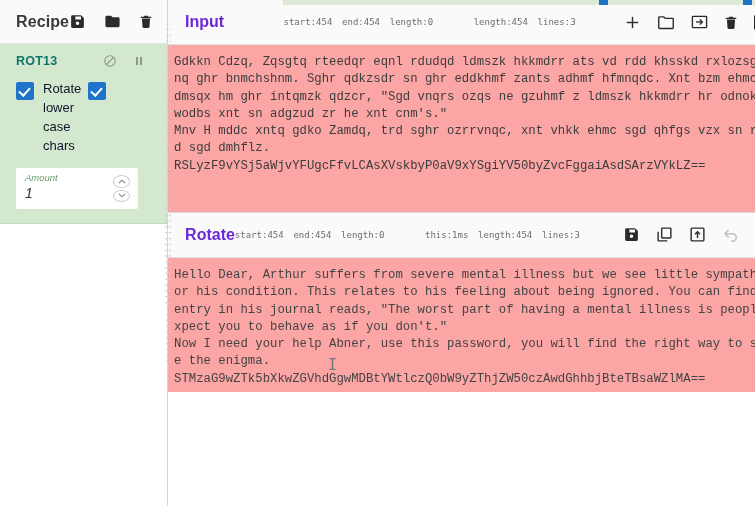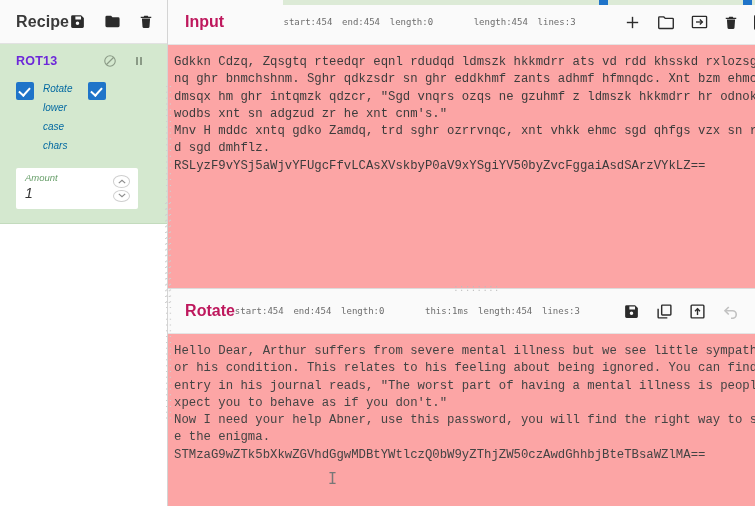--- a/index.html
+++ b/index.html
@@ -4,21 +4,21 @@
 <style>
   * { box-sizing: border-box; margin: 0; padding: 0; }
   html, body {
     width: 755px; height: 506px;
     background: #fff;
     font-family: "Liberation Sans", sans-serif;
     overflow: hidden;
   }
   .app {
     position: relative;
-    width: 755px; height: 506px;
+    width: 755px; height: 392px;
     display: flex;
     background: #f4f4f4;
   }
 
   
   .recipe-pane {
     width: 283px;
     height: 506px;
     display: flex;
     flex-direction: column;
@@ -61,21 +61,21 @@
     padding: 10px 12px 14px 12px;
   }
   .op-head {
     display: flex;
     align-items: center;
     padding: 0 4px 0 4px;
   }
   .op-name {
     font-size: 12.5px;
     font-weight: bold;
-    color: #6d28d9;
+    color: #0f766e;
     letter-spacing: .2px;
   }
   .op-head-icons {
     margin-left: auto;
     display: flex;
     align-items: center;
     gap: 16px;
     padding-right: 6px;
   }
   .op-args {
@@ -102,25 +102,24 @@
   .cb:after {
     content: "";
     position: absolute;
     left: 5px; top: 3px;
     width: 5px; height: 9px;
     border: solid #fff;
     border-width: 0 2px 2px 0;
     transform: rotate(42deg);
   }
   .arg-label {
-    font-size: 10px;
-    color: #0369a1;
+    font-size: 13px;
+    color: #0f172a;
     line-height: 19px;
     max-width: 96px;
-    font-style: italic;
   }
   .num-arg {
     margin-top: 13px;
     margin-left: 4px;
     width: 122px;
     height: 41px;
     background: #fff;
     border: none;
     border-radius: 2px;
     position: relative;
@@ -184,21 +183,21 @@
     min-height: 45px;
     display: flex;
     align-items: center;
     padding: 0 12px 0 17px;
     background: #fafafa;
     border-bottom: 1px solid #e4e4e4;
   }
   .io-title {
     font-size: 16px;
     font-weight: bold;
-    color: #be185d;
+    color: #6d28d9;
   }
   .meta-group {
     margin-left: auto;
     display: flex;
     gap: 20px;
     font-family: "DejaVu Sans Mono", monospace;
     font-size: 9px;
     color: #6d6d6d;
     line-height: 12px;
   }

